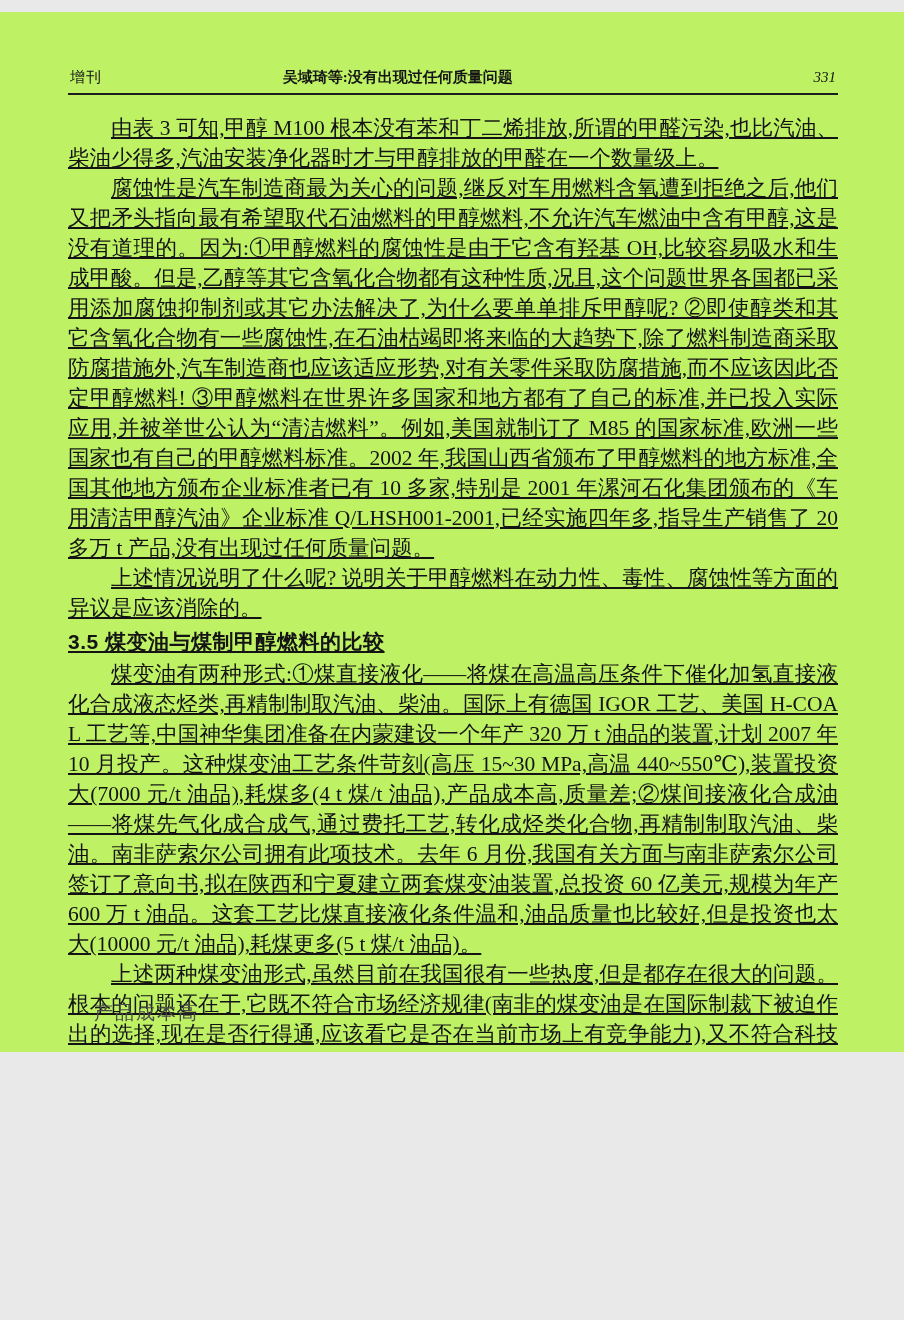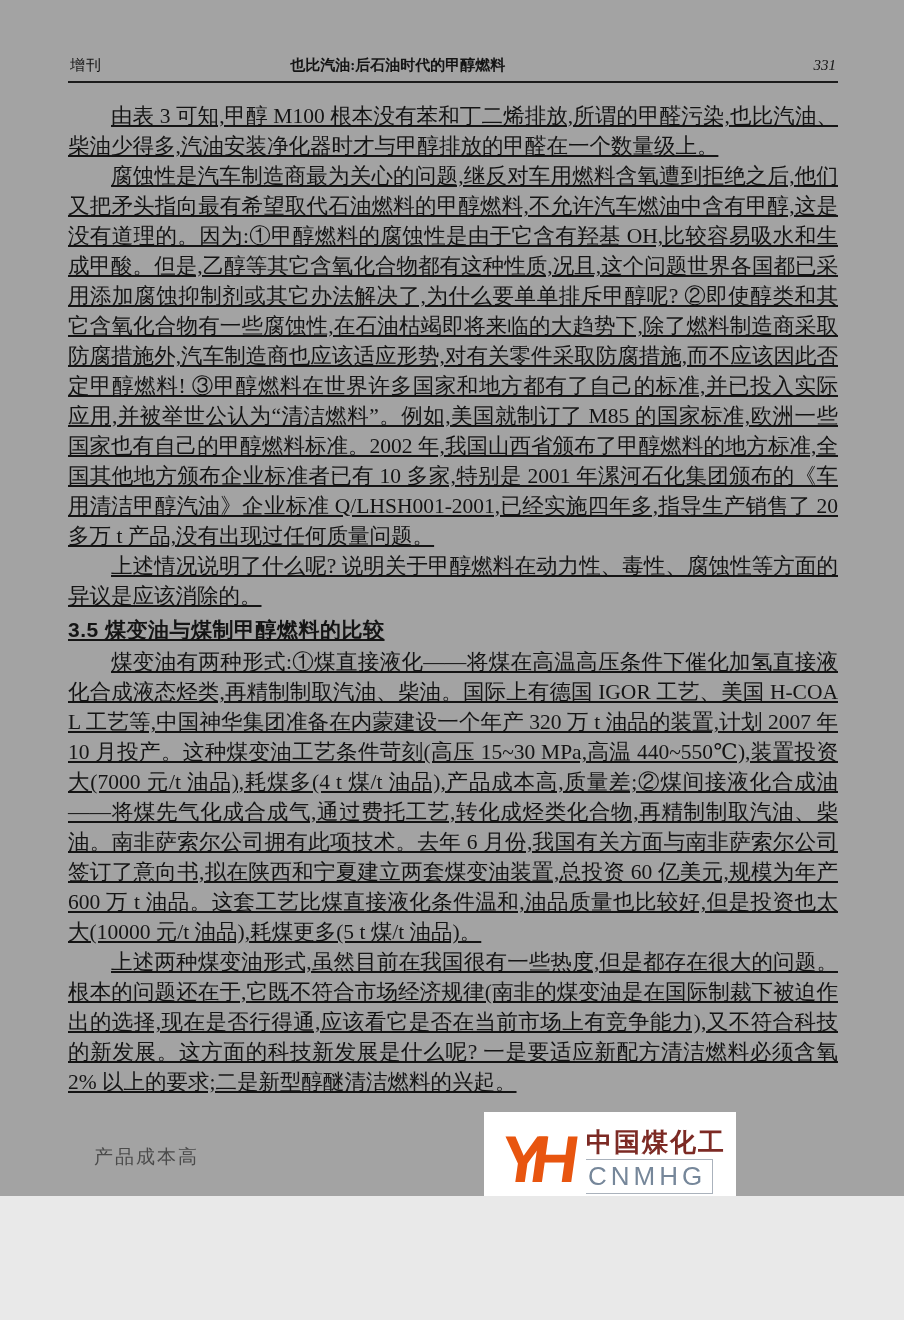--- a/index.html
+++ b/index.html
@@ -1,20 +1,20 @@
 <!DOCTYPE html>
 <html><head>
 <meta charset="utf-8">
 <style>
   html,body { margin:0; padding:0; background:#e9e9e9; }
   .page {
     position:relative;
-    width:904px; height:1196px;
-    margin:0 auto;
-    background:#a3a3a3;
+    width:904px; height:1040px;
+    margin:12px auto;
+    background:#bef264;
     font-family:"Liberation Serif","DejaVu Serif",serif;
     color:#141414;
     overflow:hidden;
   }
   .content {
     position:absolute;
     left:68px; right:66px; top:56px;
   }
   .page-header {
     display:flex;
@@ -93,21 +93,21 @@
 </style>
 </head>
 <body>
 
 <div class="page">
 
   <div class="content">
 
     <div class="page-header">
       <span class="journal-label">增刊</span>
-      <span class="running-title">也比汽油:后石油时代的甲醇燃料</span>
+      <span class="running-title">吴域琦等:没有出现过任何质量问题</span>
       <span class="page-number">331</span>
     </div>
 
     <hr class="header-rule">
 
     <div class="body-text">
       <p class="para">由表 3 可知,甲醇 M100 根本没有苯和丁二烯排放,所谓的甲醛污染,也比汽油、柴油少得多,汽油安装净化器时才与甲醇排放的甲醛在一个数量级上。</p>
       <p class="para">腐蚀性是汽车制造商最为关心的问题,继反对车用燃料含氧遭到拒绝之后,他们又把矛头指向最有希望取代石油燃料的甲醇燃料,不允许汽车燃油中含有甲醇,这是没有道理的。因为:①甲醇燃料的腐蚀性是由于它含有羟基 OH,比较容易吸水和生成甲酸。但是,乙醇等其它含氧化合物都有这种性质,况且,这个问题世界各国都已采用添加腐蚀抑制剂或其它办法解决了,为什么要单单排斥甲醇呢? ②即使醇类和其它含氧化合物有一些腐蚀性,在石油枯竭即将来临的大趋势下,除了燃料制造商采取防腐措施外,汽车制造商也应该适应形势,对有关零件采取防腐措施,而不应该因此否定甲醇燃料! ③甲醇燃料在世界许多国家和地方都有了自己的标准,并已投入实际应用,并被举世公认为“清洁燃料”。例如,美国就制订了 M85 的国家标准,欧洲一些国家也有自己的甲醇燃料标准。2002 年,我国山西省颁布了甲醇燃料的地方标准,全国其他地方颁布企业标准者已有 10 多家,特别是 2001 年漯河石化集团颁布的《车用清洁甲醇汽油》企业标准 Q/LHSH001-2001,已经实施四年多,指导生产销售了 20 多万 t 产品,没有出现过任何质量问题。</p>
       <p class="para">上述情况说明了什么呢? 说明关于甲醇燃料在动力性、毒性、腐蚀性等方面的异议是应该消除的。</p>
       <h3 class="section-heading">3.5  煤变油与煤制甲醇燃料的比较</h3>

